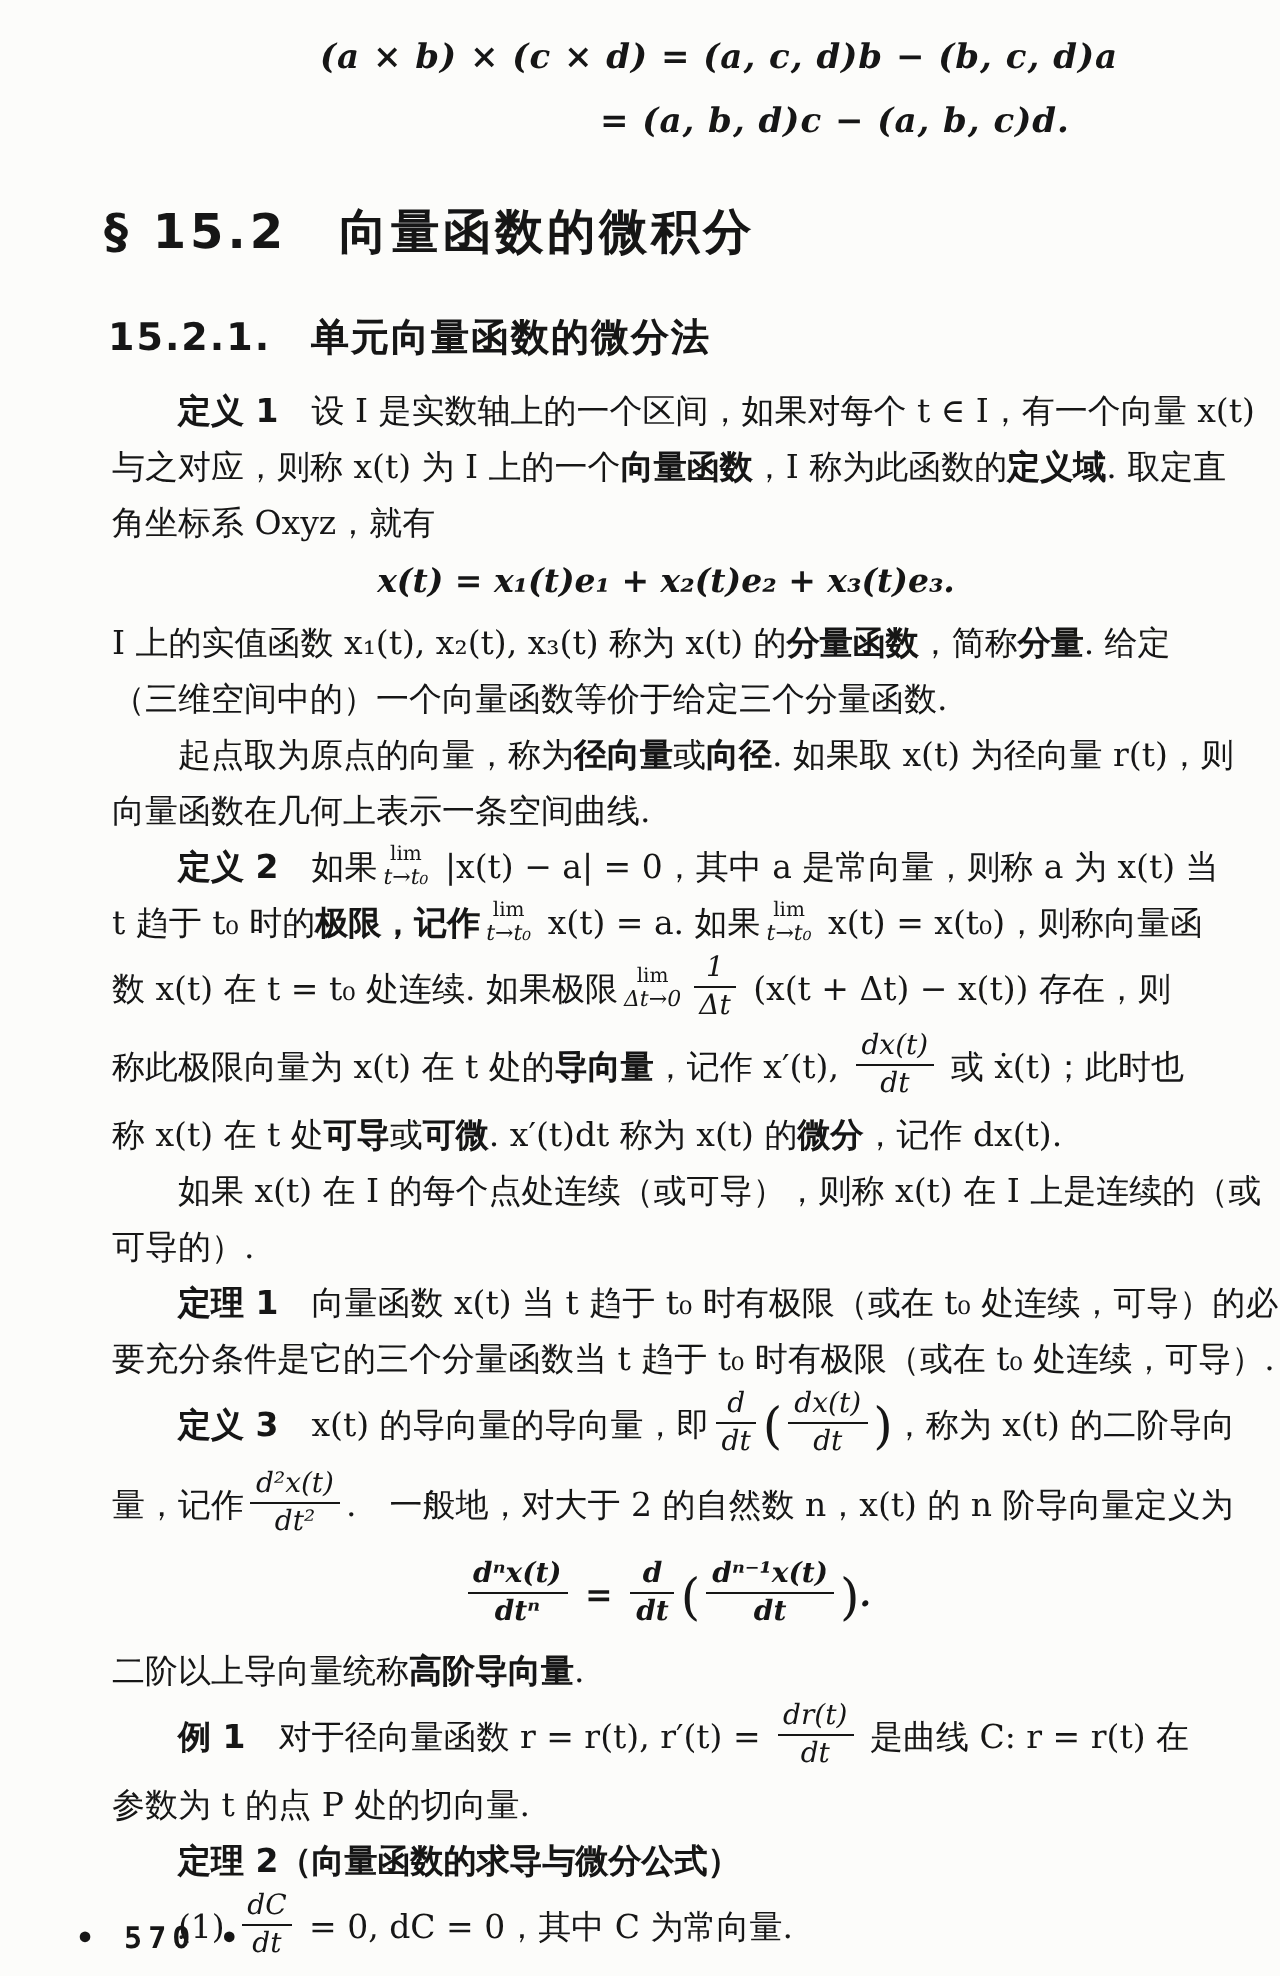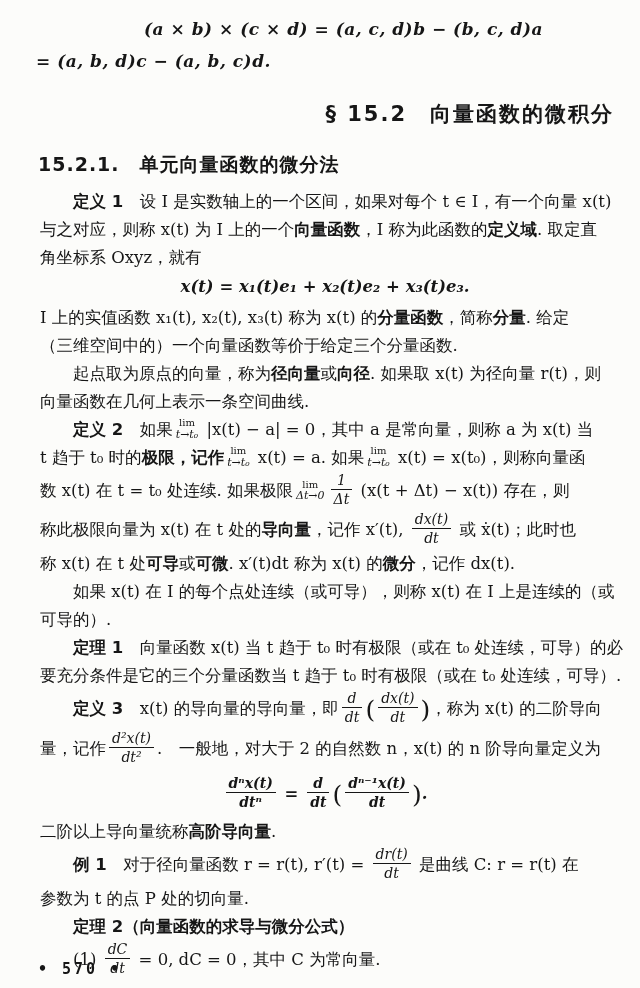--- a/index.html
+++ b/index.html
@@ -2,29 +2,29 @@
 <html><head>
 <meta charset="utf-8">
 <style>
   html,body { margin:0; padding:0; }
   body { background:#e8e8e6; }
   .page {
     position:relative; width:640px; height:988px; margin:0 auto;
     background:#fcfcfa; color:#161616; overflow:hidden;
     font-family:"DejaVu Serif","Liberation Serif",serif;
   }
-  .content { padding:16px 26px 0 36px; }
+  .content { padding:16px 26px 0 52px; }
 
   
   .topmath { font-style:italic; font-weight:bold; font-size:17px; letter-spacing:0.5px; }
   .tm1 { margin-left:108px; line-height:26px; }
-  .tm2 { line-height:26px; margin-top:6px; }
+  .tm2 { margin-left:248px; line-height:26px; margin-top:6px; }
 
   .sech {
-    margin:26px 0 0 0; text-align:right; font-size:21px; font-weight:bold;
+    margin:26px 0 0 0; text-align:left; font-size:24px; font-weight:bold;
     font-family:"DejaVu Sans","Liberation Sans",sans-serif; letter-spacing:2px;
   }
   .subh {
     margin:24px 0 0 2px; font-size:19px; font-weight:bold;
     font-family:"DejaVu Sans","Liberation Sans",sans-serif; letter-spacing:1px;
   }
 
   .bodytext { margin-top:12px; font-size:16.5px; }
   .ln { margin:4px; line-height:24px; min-height:24px; white-space:nowrap; }
   .fl { padding-left:33px; }           

